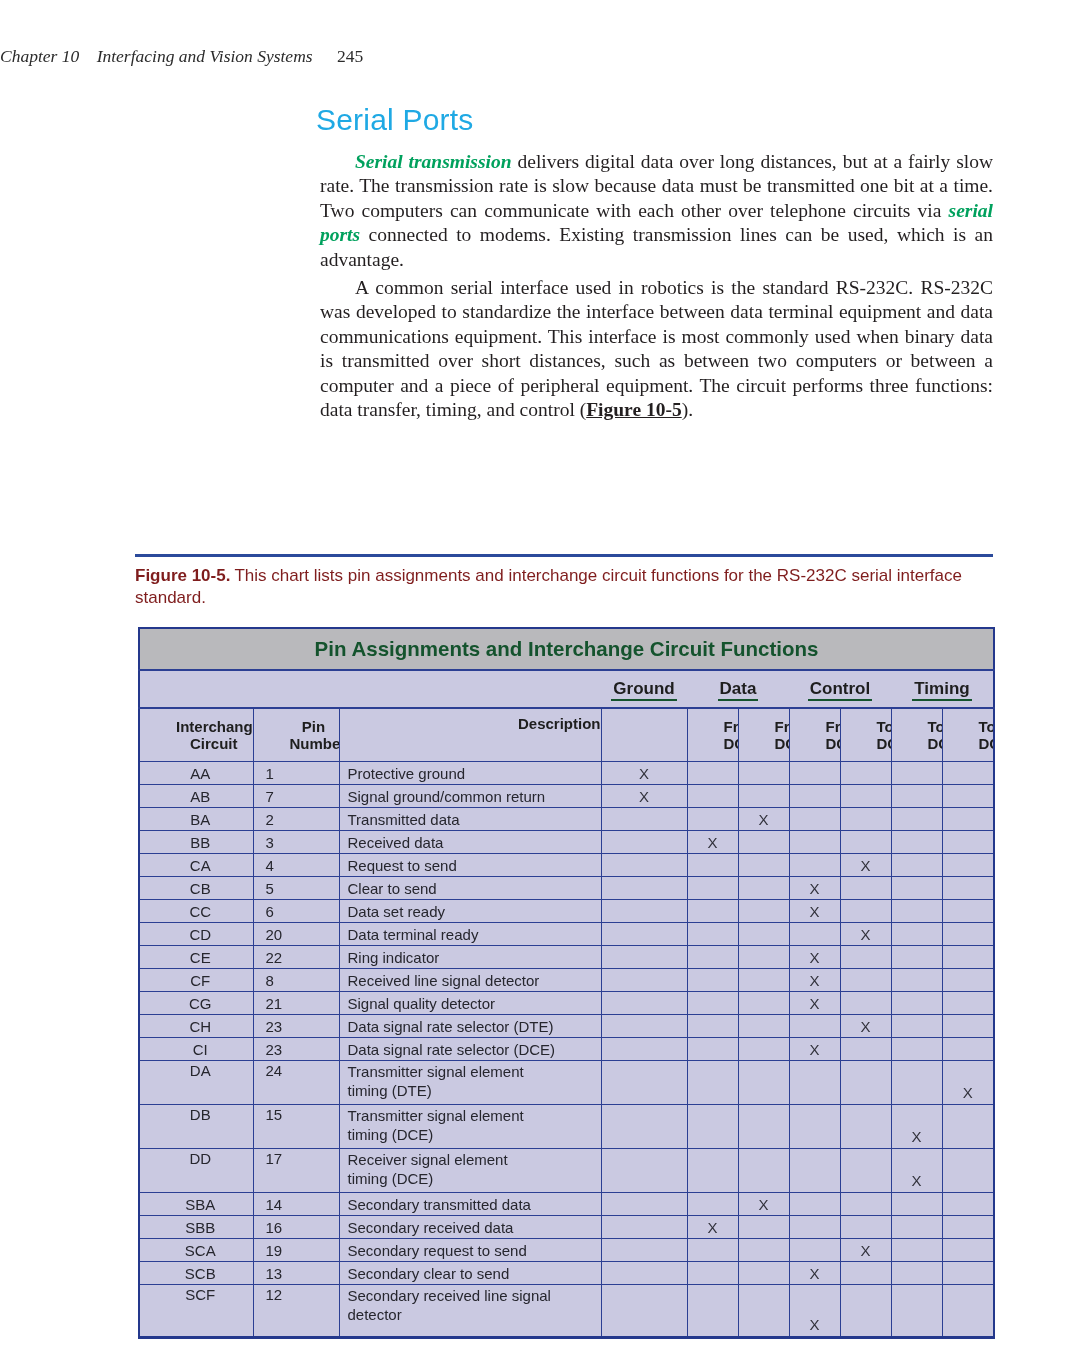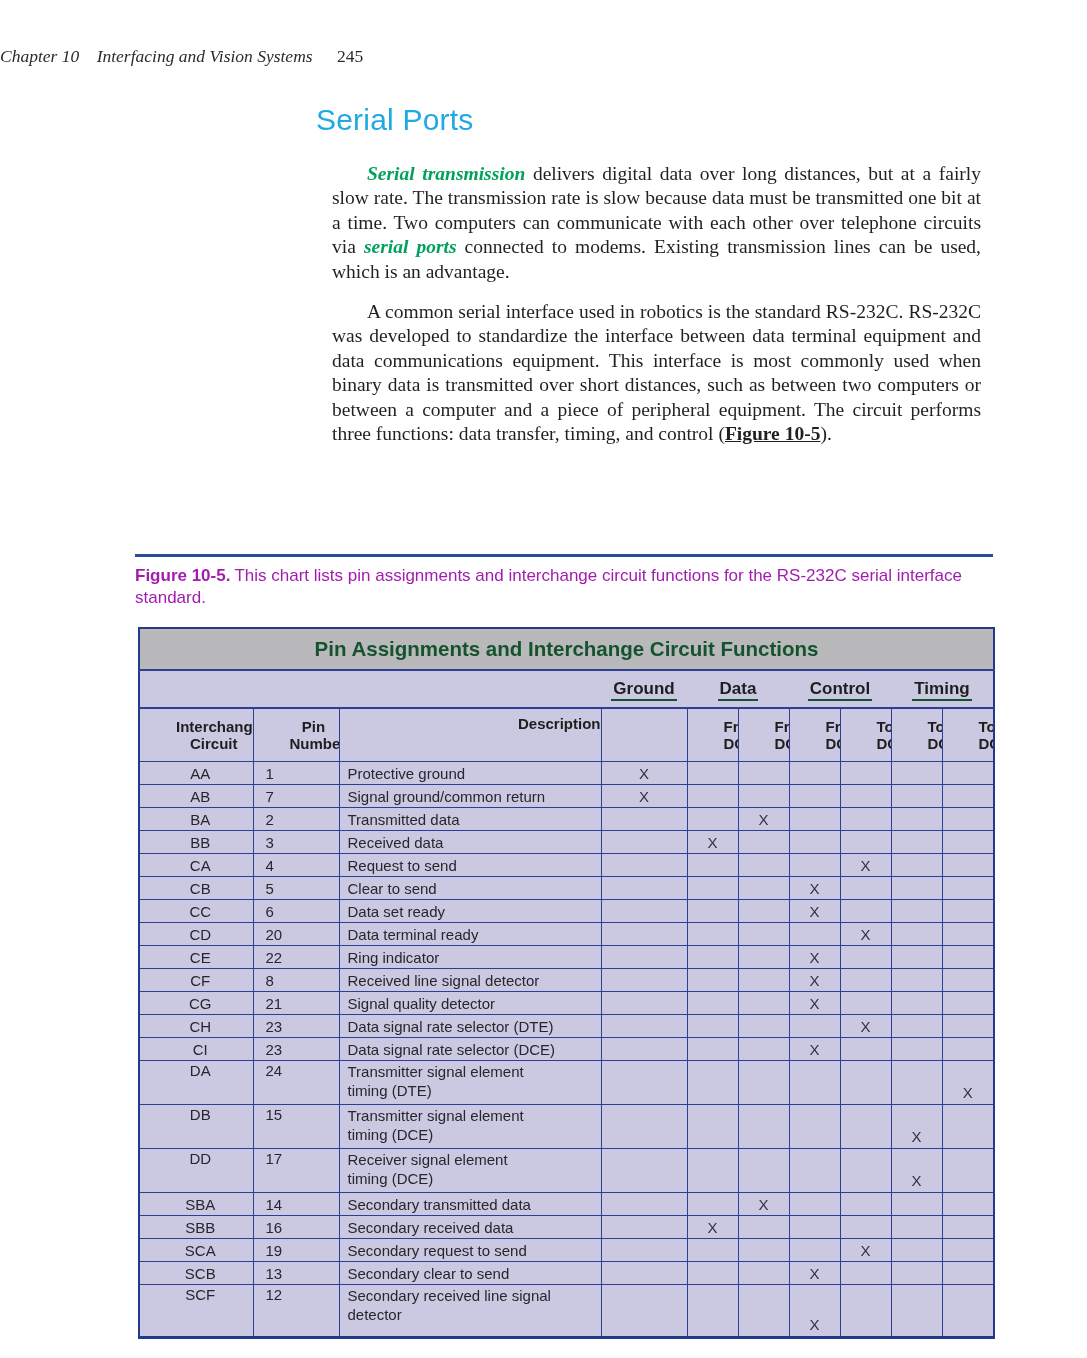--- a/index.html
+++ b/index.html
@@ -25,29 +25,29 @@
     font-family:"Liberation Sans",sans-serif;font-weight:400;
     font-size:30px;color:#1fa9e4;letter-spacing:0.2px;
   }
 
   
   .body-text{
     position:absolute;left:316px;top:146px;width:681px;
     font-family:"Liberation Serif",serif;font-size:19.5px;line-height:24.4px;
     text-align:justify;color:#231f20;
   }
-  .body-text p{margin:16px;text-indent:35px;}
+  .body-text p{margin:4px;text-indent:35px;}
   .term{color:#00a15d;font-weight:bold;font-style:italic;}
   .bold{font-weight:bold;text-decoration:underline;}
 
   
   .figure-rule{position:absolute;left:135px;top:554px;width:858px;height:3px;background:#2b4a9b;}
   .caption{
     position:absolute;left:135px;top:565px;width:866px;margin:0;
-    font-size:17px;line-height:22px;color:#a21caf;
+    font-size:17px;line-height:22px;color:#7f1d1d;
   }
   .cap-label{font-weight:bold;margin-right:4px;}
 
   
   table.pin-table{
     position:absolute;left:138px;top:627px;width:855px;
     border-collapse:collapse;table-layout:fixed;
     background:#cac9e1;border:2px solid #24388c;border-bottom-width:3px;
     font-family:"Liberation Sans",sans-serif;color:#26262e;
   }

